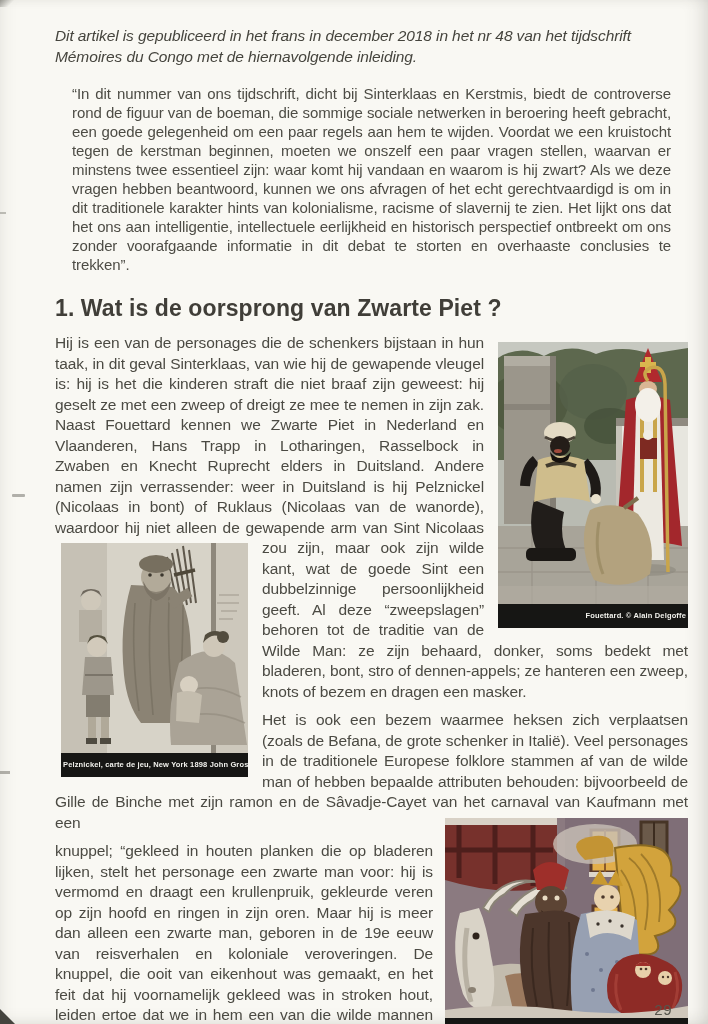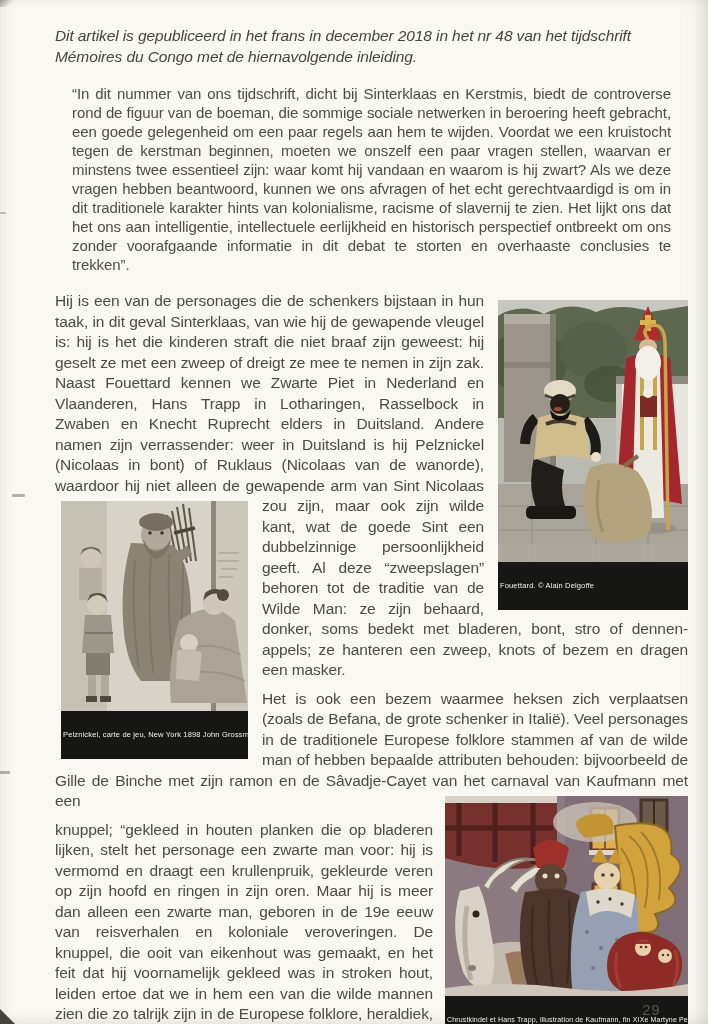--- a/index.html
+++ b/index.html
@@ -36,27 +36,27 @@
     text-align:justify;letter-spacing:-.1px;
     margin:0 0 8px 0;color:#4b4a43;
   }
   figure{margin:0;}
   .fig-fouettard{float:right;width:190px;margin:9px 0 8px 14px;}
   .fig-pelznickel{float:left;width:187px;margin:5px 14px 5px 6px;}
   .fig-hanstrapp{float:right;width:243px;margin:5px 0 4px 12px;}
   .fig svg{display:block;width:100%;height:auto;background:#ccc;}
   .fig-caption{
     background:#161614;color:#f1f1ec;
-    font-size:7.5px;font-weight:normal;line-height:1;
-    text-align:left;padding:20px 2px;letter-spacing:.15px;
+    font-size:7.5px;font-weight:bold;line-height:1;
+    text-align:right;padding:8px 2px;letter-spacing:.15px;
     white-space:nowrap;overflow:hidden;
   }
   .fig-hanstrapp .fig-caption{font-size:7px;}
   .page-number{
-    position:absolute;right:48px;bottom:6px;
+    position:absolute;right:36px;bottom:6px;
     font-size:15px;color:#56554d;letter-spacing:.5px;
   }
   
   .corner-bl{position:absolute;left:0;bottom:0;width:0;height:0;
     border-bottom:15px solid #44443e;border-right:15px solid transparent;}
   .corner-tl{position:absolute;left:0;top:0;width:14px;height:7px;
     background:linear-gradient(135deg,rgba(90,90,84,.55),rgba(90,90,84,0) 70%);}
   .mark-a{position:absolute;left:12px;top:494px;width:13px;height:3px;background:#76756d;opacity:.55;border-radius:1px;}
   .mark-b{position:absolute;left:0;top:771px;width:10px;height:3px;background:#6b6a62;opacity:.5;}
   .mark-c{position:absolute;left:0;top:212px;width:6px;height:2px;background:#7a7971;opacity:.45;}
@@ -70,20 +70,21 @@
   <div class="mark-a"></div>
   <div class="mark-b"></div>
   <div class="mark-c"></div>
 
   <div class="content">
 
     <p class="intro">Dit artikel is gepubliceerd in het frans in december 2018 in het nr 48 van het tijdschrift Mémoires du Congo met de hiernavolgende inleiding.</p>
 
     <p class="quote">“In dit nummer van ons tijdschrift, dicht bij Sinterklaas en Kerstmis, biedt de controverse rond de figuur van de boeman, die sommige sociale netwerken in beroering heeft gebracht, een goede gelegenheid om een paar regels aan hem te wijden. Voordat we een kruistocht tegen de kerstman beginnen, moeten we onszelf een paar vragen stellen, waarvan er minstens twee essentieel zijn: waar komt hij vandaan en waarom is hij zwart? Als we deze vragen hebben beantwoord, kunnen we ons afvragen of het echt gerechtvaardigd is om in dit traditionele karakter hints van kolonialisme, racisme of slavernij te zien. Het lijkt ons dat het ons aan intelligentie, intellectuele eerlijkheid en historisch perspectief ontbreekt om ons zonder voorafgaande informatie in dit debat te storten en overhaaste conclusies te trekken”.</p>
 
+    <h1 class="heading">1. Wat is de oorsprong van Zwarte Piet ?</h1>
 
     <div class="para">
       <figure class="fig fig-fouettard">
         <svg viewBox="0 0 190 262" xmlns="http://www.w3.org/2000/svg">
           <rect width="190" height="262" fill="#c6c8c0"></rect>
           <rect y="95" width="190" height="100" fill="#b9bbb2"></rect>
           <g>
             <path d="M0,16 Q22,2 46,14 Q72,0 98,12 Q124,2 152,12 L190,6 L190,118 L0,118 Z" fill="#5d684e"></path>
             <ellipse cx="30" cy="62" rx="40" ry="32" fill="#4d5840" opacity=".85"></ellipse>
             <ellipse cx="95" cy="50" rx="34" ry="28" fill="#55604a" opacity=".8"></ellipse>

